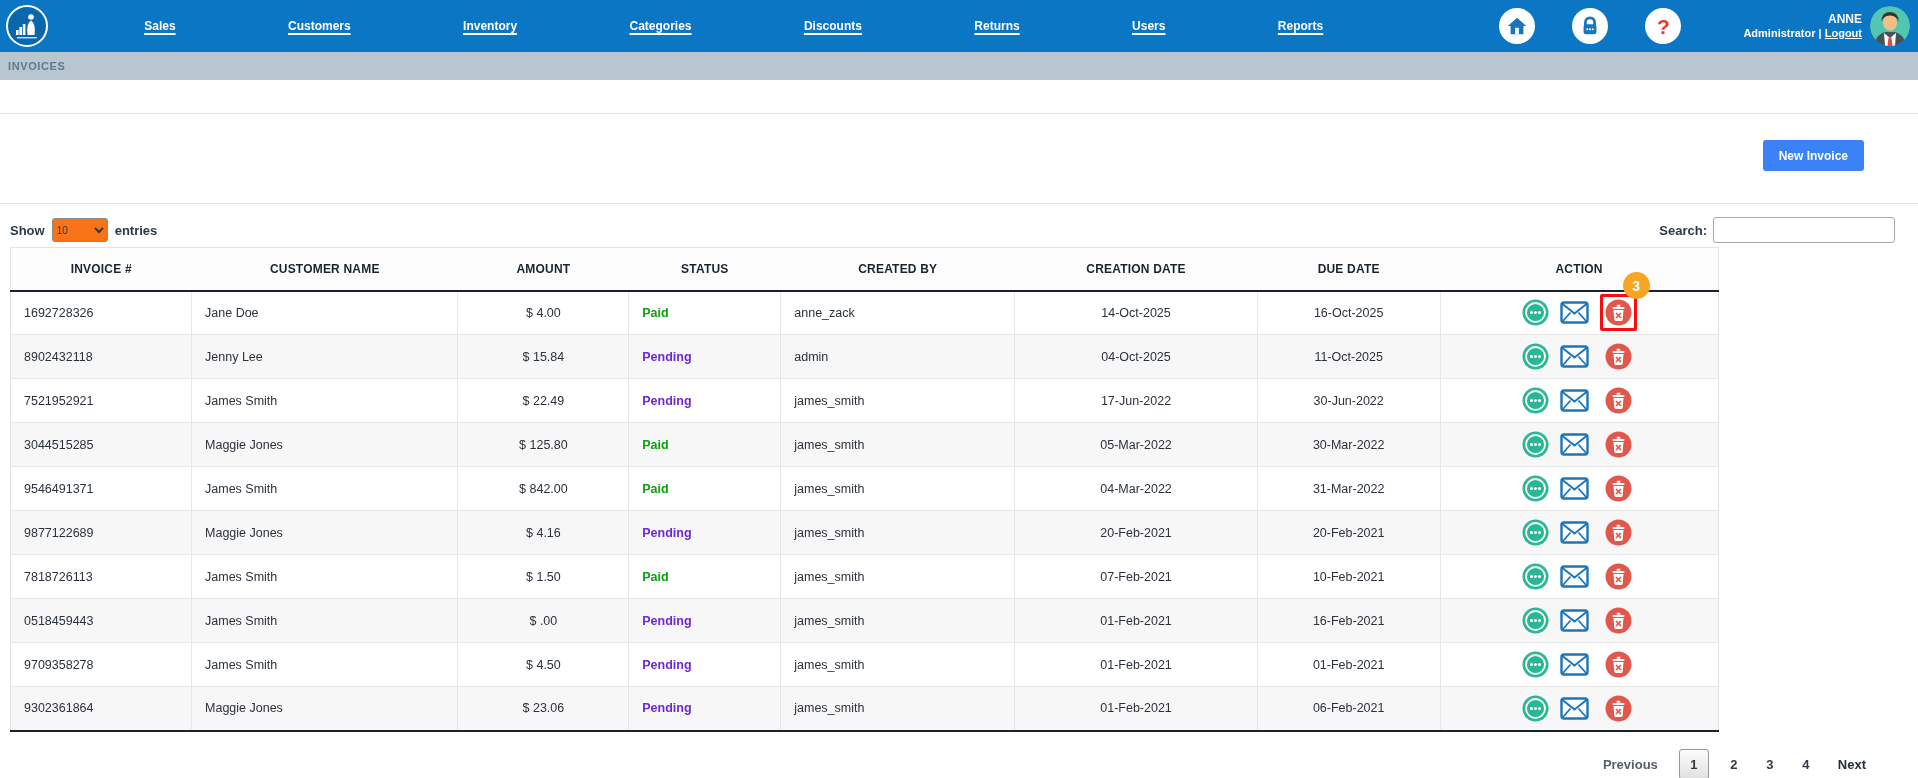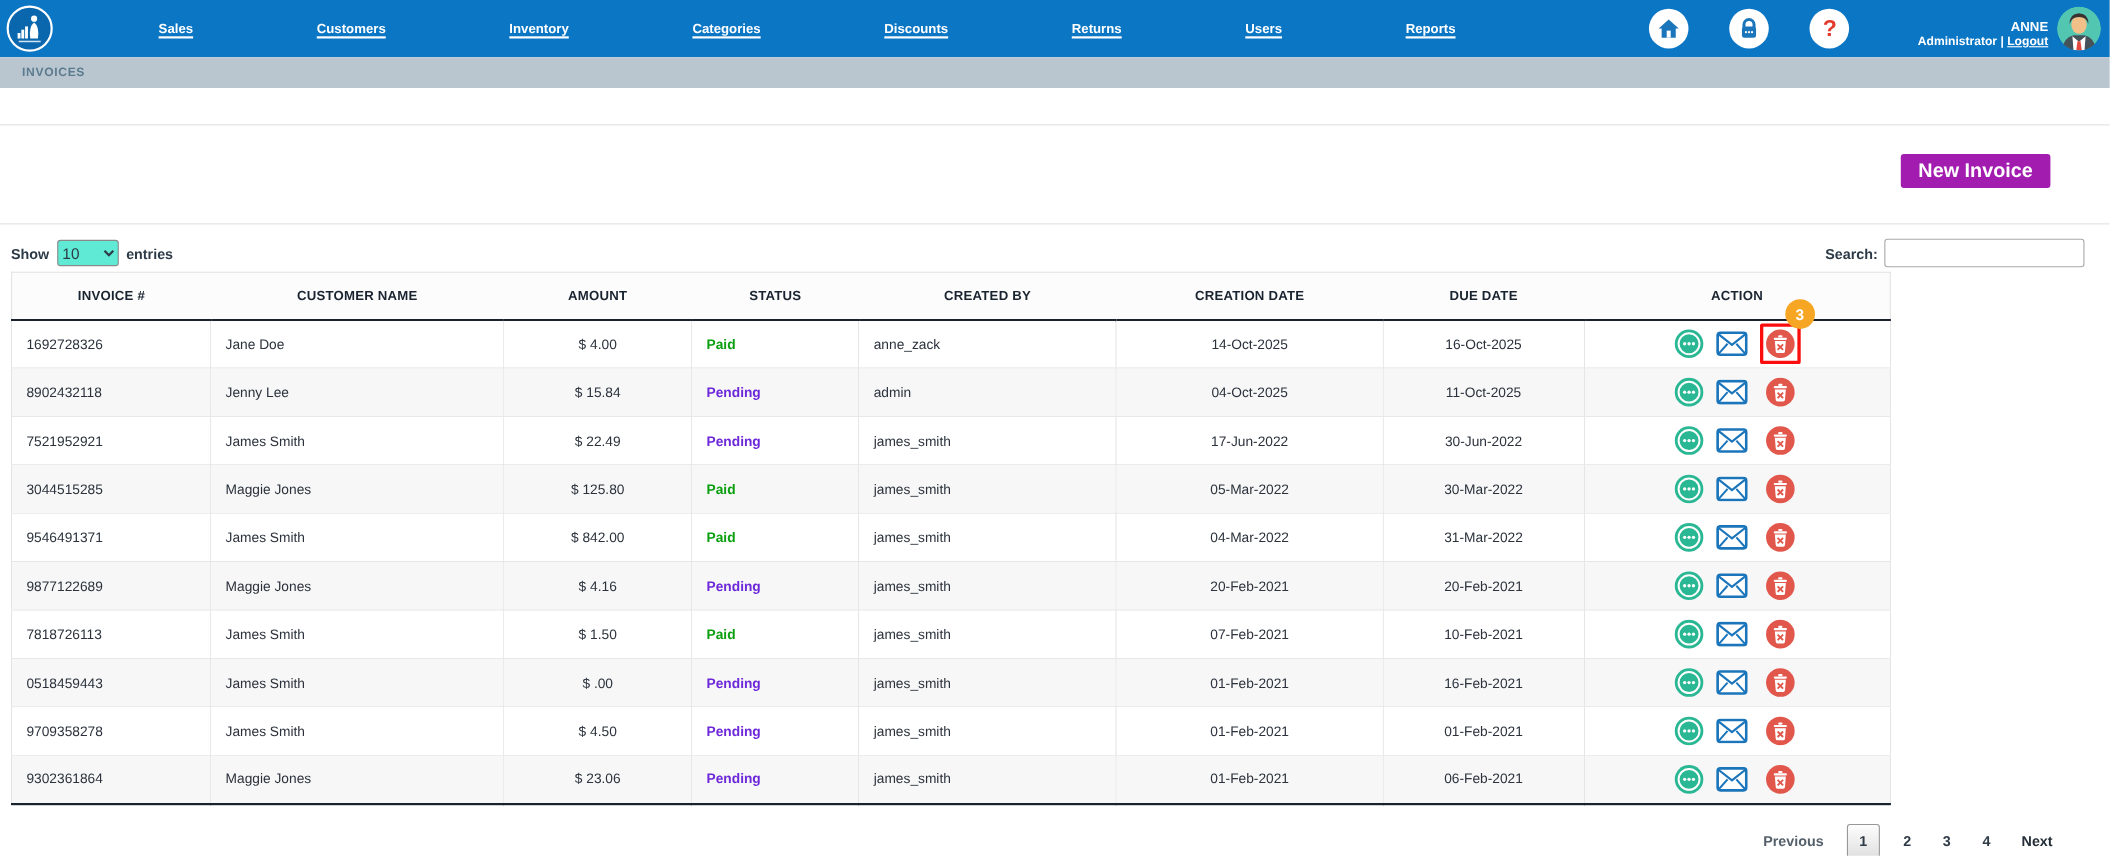--- a/index.html
+++ b/index.html
@@ -14,47 +14,47 @@
     background:#0a67ad; border:2px solid #fff; flex:0 0 auto;
     display:flex; align-items:center; justify-content:center; }
   .nav-links { display:flex; flex:1; justify-content:space-around;
     margin:0 120px 0 40px; }
   .nav-link { color:#fff; font-weight:bold; font-size:12px; cursor:pointer;
     text-decoration:underline; text-underline-offset:3px; text-decoration-thickness:1.5px; }
   .nav-icons { display:flex; gap:37px; margin-right:62px; }
   .icon-circle { width:36px; height:36px; border-radius:50%; background:#fff;
     display:flex; align-items:center; justify-content:center; cursor:pointer; }
   .help-glyph { color:#e33b30; font-weight:bold; font-size:21px; line-height:1; }
-  .user-block { display:flex; align-items:flex-end; gap:8px; margin-right:8px; }
+  .user-block { display:flex; align-items:center; gap:8px; margin-right:8px; }
   .user-text { text-align:right; color:#fff; line-height:1.25; }
   .user-name { font-weight:bold; font-size:12px; }
   .user-sub { font-weight:bold; font-size:11px; }
   .user-sub a { color:#fff; text-decoration:underline; cursor:pointer; }
   .avatar { width:40px; height:40px; border-radius:50%; overflow:hidden; flex:0 0 auto; }
 
   
   .breadcrumb-bar { position:absolute; top:52px; left:0; width:100%; height:28px;
     background:#b9c6d0; display:flex; align-items:center; }
-  .breadcrumb { margin-left:20px; color:#5c7b8e; font-size:11px; font-weight:bold;
+  .breadcrumb { margin-left:8px; color:#5c7b8e; font-size:11px; font-weight:bold;
     letter-spacing:.6px; }
 
   
   .hr1 { position:absolute; top:113px; left:0; width:100%; border-top:1px solid #e2e2e2; }
   .hr2 { position:absolute; top:203px; left:0; width:100%; border-top:1px solid #e2e2e2; }
   .btn-new { position:absolute; top:140px; right:54px; height:31px; padding:0 16px;
-    background:#a21caf; color:#fff; font-weight:bold; font-size:18px;
+    background:#3b82f6; color:#fff; font-weight:bold; font-size:12px;
     border:none; border-radius:3px; cursor:pointer; font-family:inherit; }
 
   
   .controls { position:absolute; top:215px; left:10px; right:23px; height:30px;
     display:flex; align-items:center; justify-content:space-between;gap:12px; }
   .show-group { display:flex; align-items:center; gap:7px;
     font-size:13px; font-weight:bold; color:#2c3a47; }
-  .page-size { height:24px; min-width:56px; font-size:14px; font-family:inherit;
-    color:#2c3a47; border:1px solid #8a8a8a; border-radius:3px; background:#5eead4; }
+  .page-size { height:24px; min-width:56px; font-size:10px; font-family:inherit;
+    color:#2c3a47; border:1px solid #8a8a8a; border-radius:3px; background:#f97316; }
   .search-group { display:flex; align-items:center; gap:6px;
     font-size:13px; font-weight:bold; color:#2c3a47; }
   .search-input { width:182px; height:26px; border:1px solid #a9a9a9; border-radius:3px;
     font-family:inherit; font-size:12.5px; padding:0 6px; background:#fff; }
 
   
   .tablewrap { position:absolute; top:247px; left:10px; width:1709px; }
   table { width:100%; border-collapse:collapse; border:1px solid #e3e3e3;
     border-bottom:2px solid #1a222e; }
   thead th { height:43px; background:#fcfcfc; font-size:12px; font-weight:bold;

